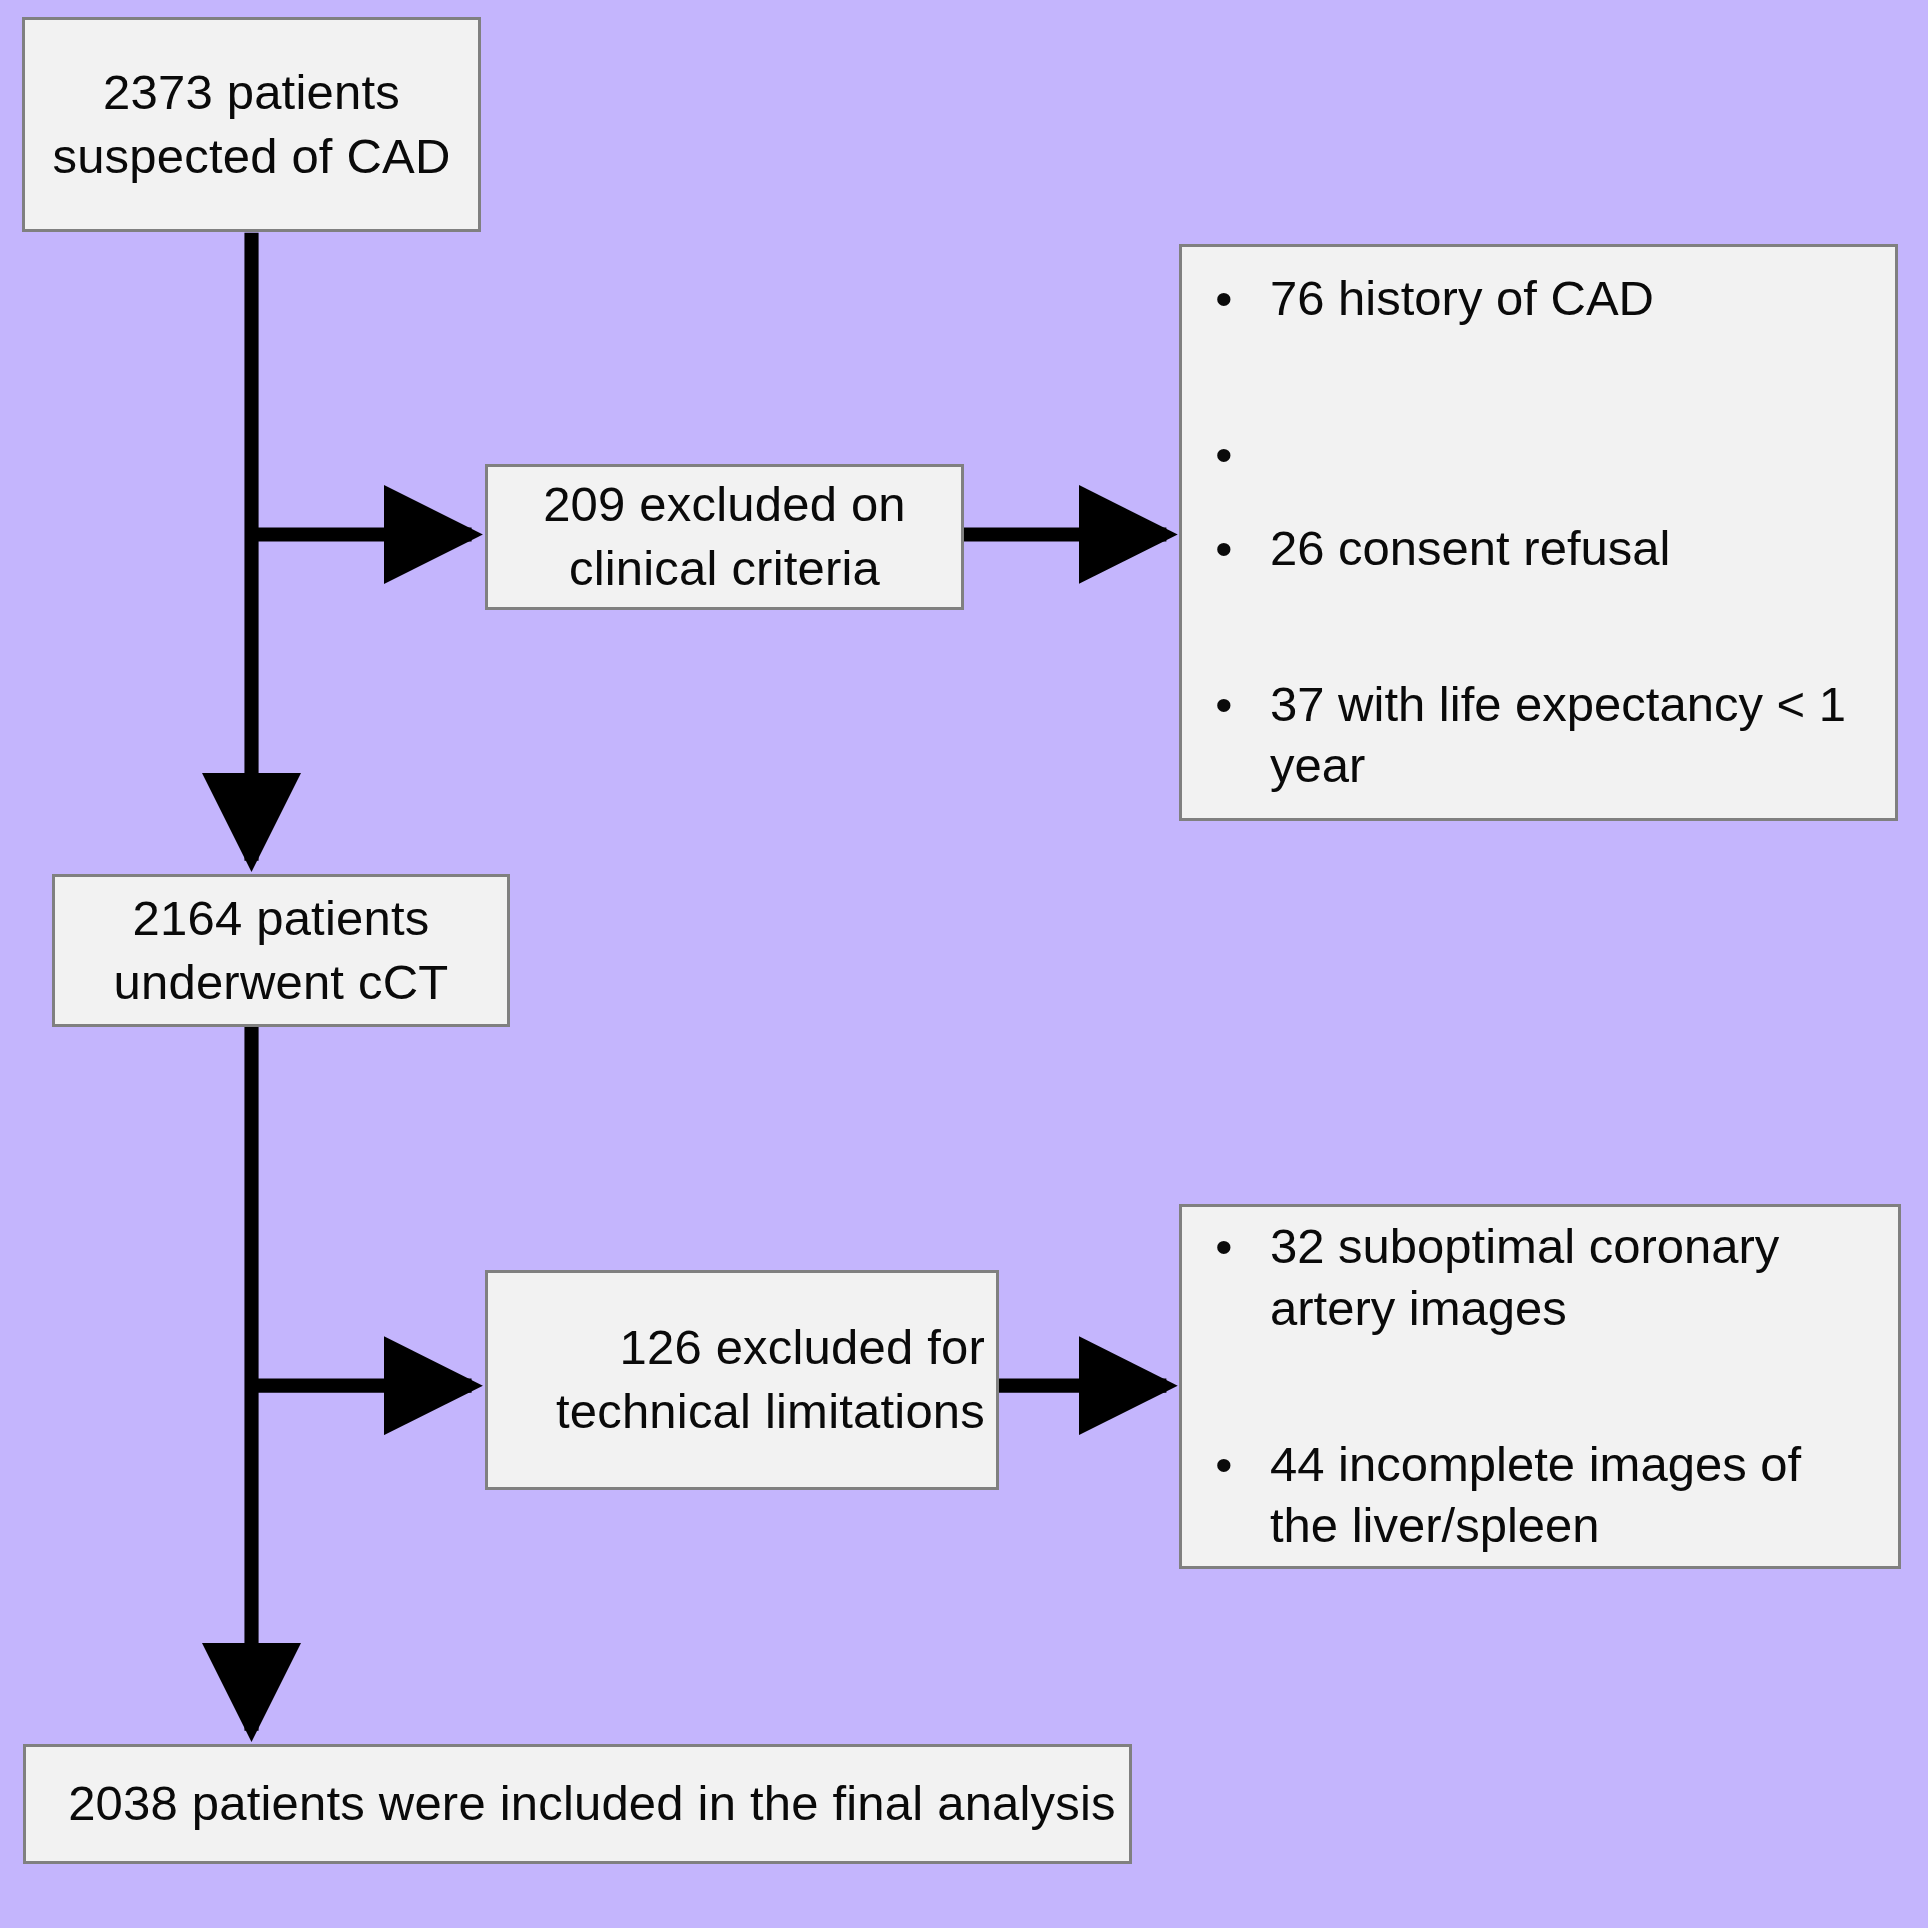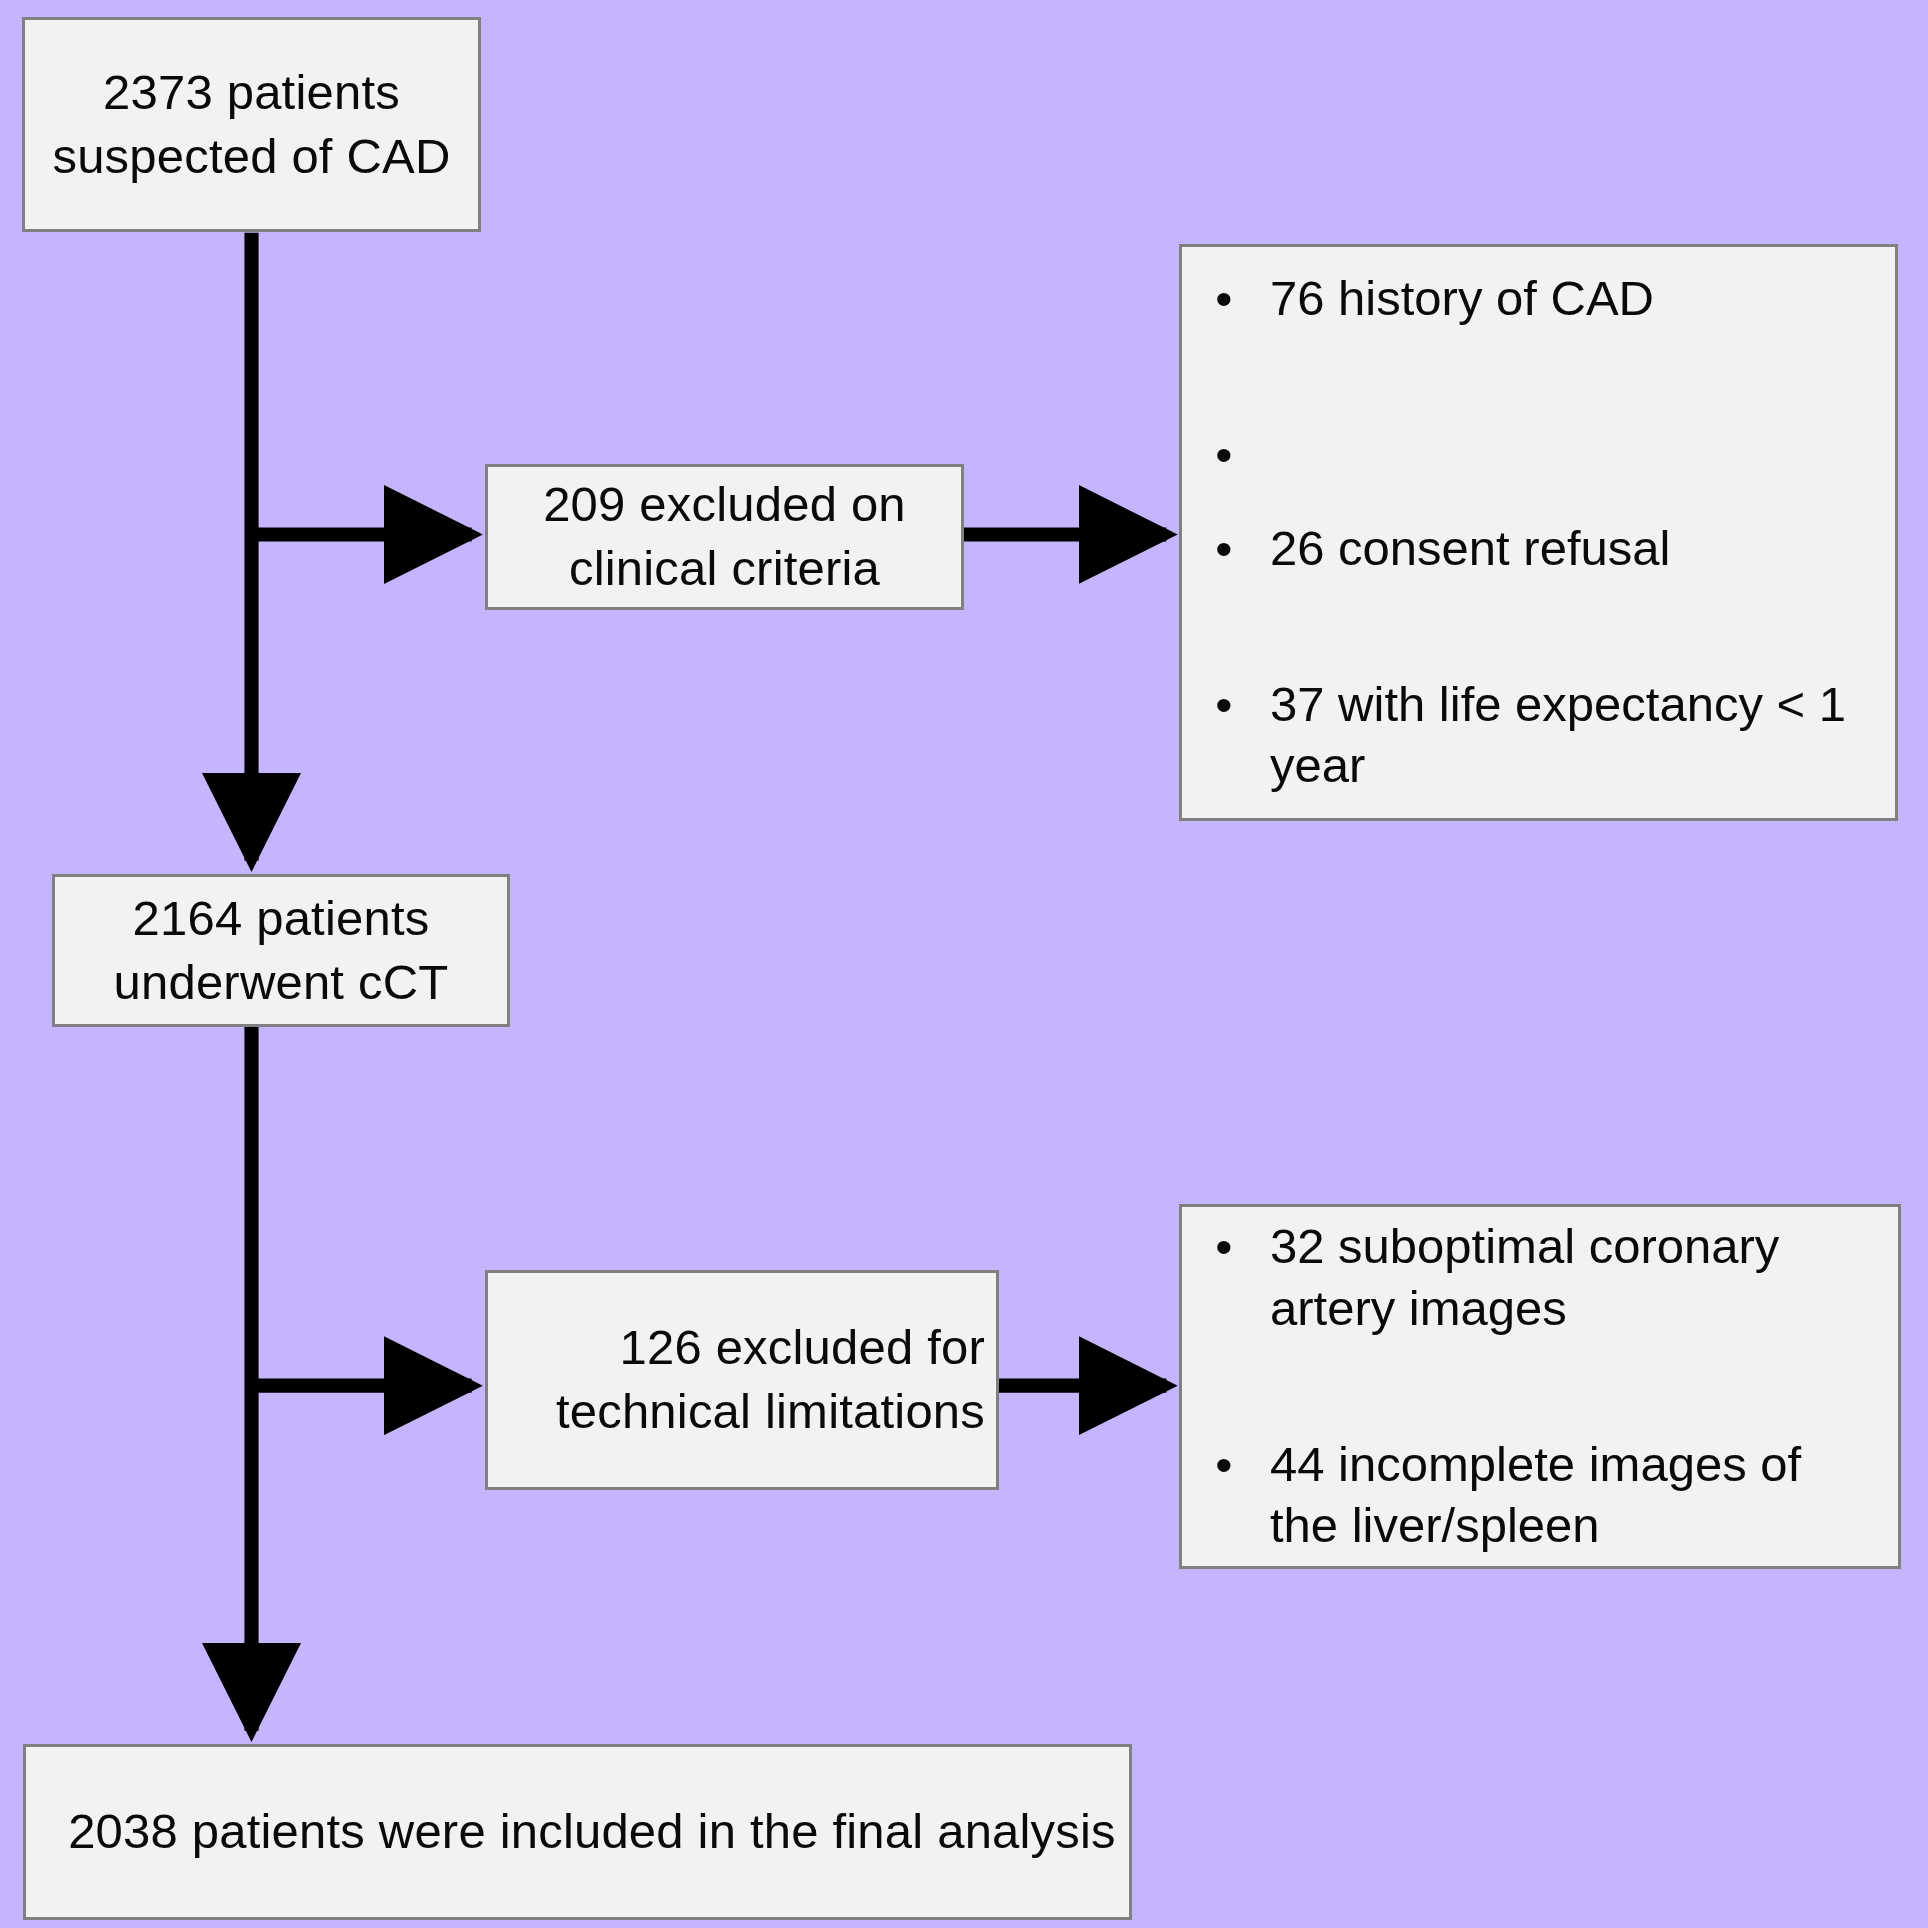--- a/index.html
+++ b/index.html
@@ -138,18 +138,18 @@
         <span>32 suboptimal coronary artery images</span>
       </li>
       <li class="spacer-lg"></li>
       <li class="bullet-item">
         <span class="dot">•</span>
         <span>44 incomplete images of the liver/spleen</span>
       </li>
     </ul>
   </div>
 
-  <div class="box center" style="left:23px; top:1744px; width:1109px; height:176px;padding-left:29px;">
+  <div class="box center" style="left:23px; top:1744px; width:1109px; height:120px;padding-left:29px;">
     <div class="box-text">2038 patients were included in the final analysis</div>
   </div>
 
 </div>
 
 
 </body></html>

